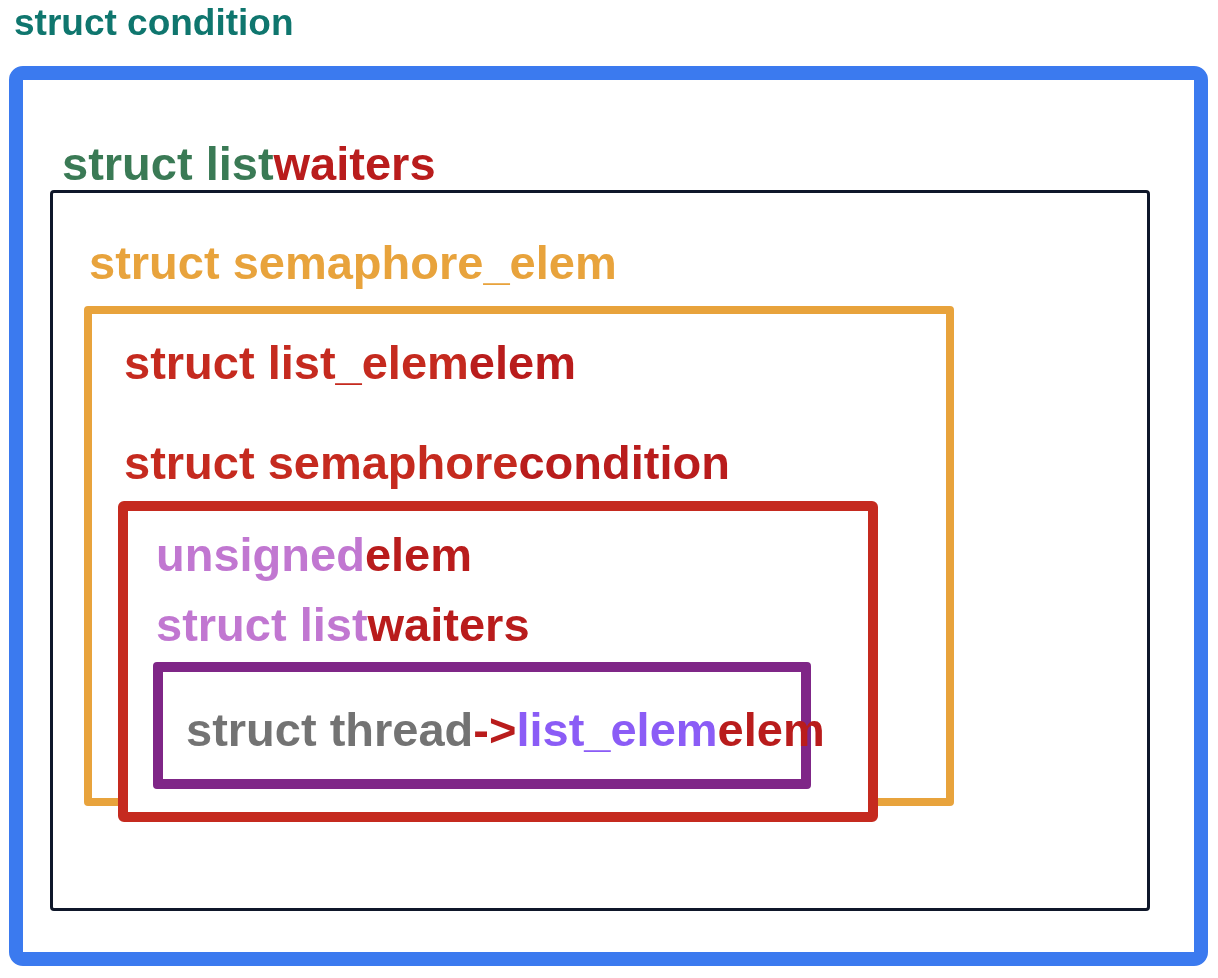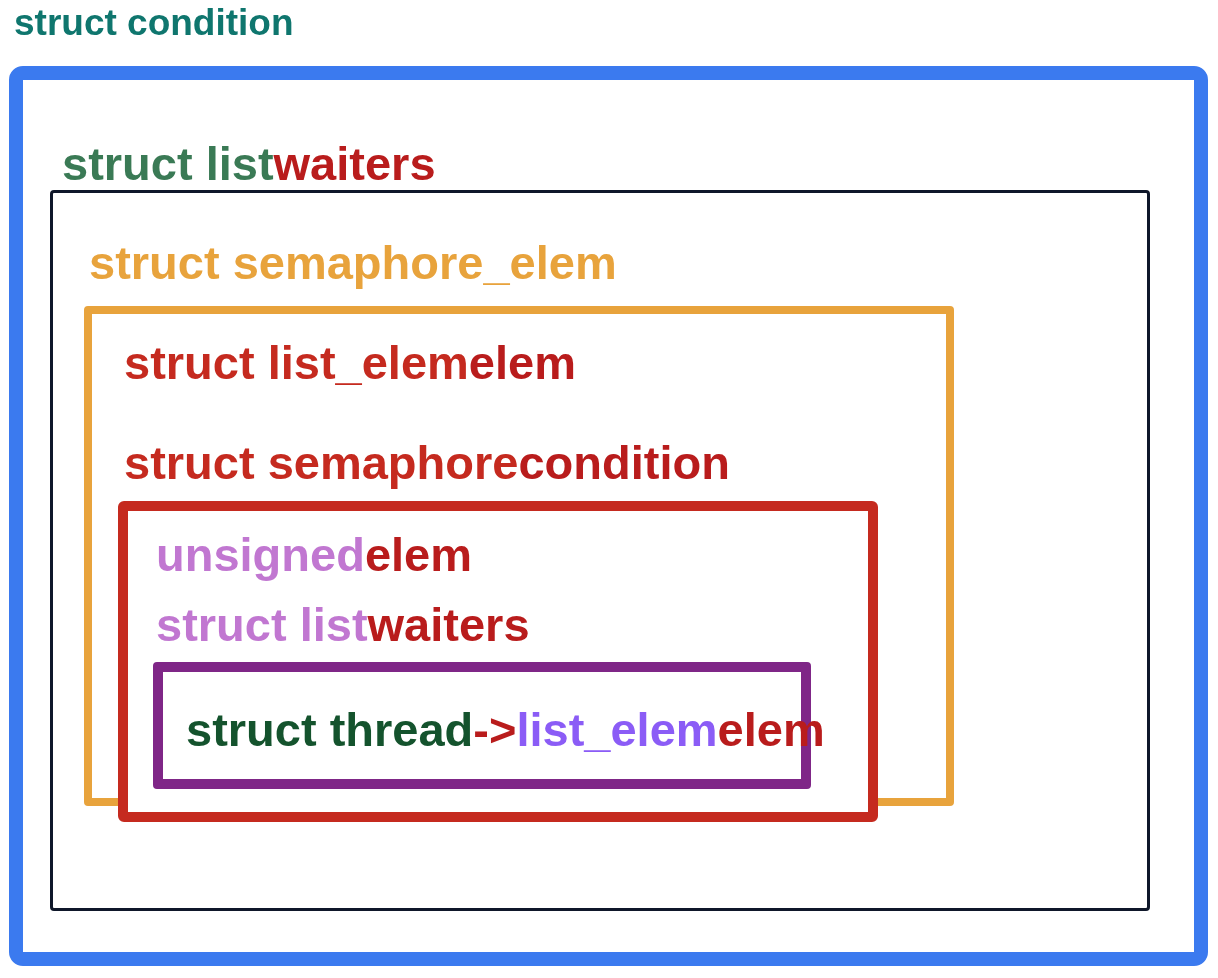--- a/index.html
+++ b/index.html
@@ -73,21 +73,21 @@
   .lbl-list-waiters    { left: 39px;  top: 59px;  }
   .lbl-semaphore-elem  { left: 36px;  top: 45px;  color: #E8A33C; }
   .lbl-list-elem       { left: 32px;  top: 24px;  }
   .lbl-semaphore-field { left: 32px;  top: 124px; }
   .lbl-unsigned-value  { left: 28px;  top: 19px;  }
   .lbl-sema-waiters    { left: 28px;  top: 89px;  }
   .lbl-thread-elem     { left: 23px;  top: 33px;  }
   .t-darkgreen  { color: #3A7A55; }
   .t-red        { color: #C52A1F; }
   .t-violet     { color: #C177D1; }
-  .t-lightgreen { color: #14532d; }
+  .t-lightgreen { color: #737373; }
   .t-salmon     { color: #8b5cf6; }
   .t-black      { color: #b91c1c; }
 </style>
 </head>
 <body>
 
 <div class="canvas">
 
   <div class="diagram-title">struct condition</div>
 

